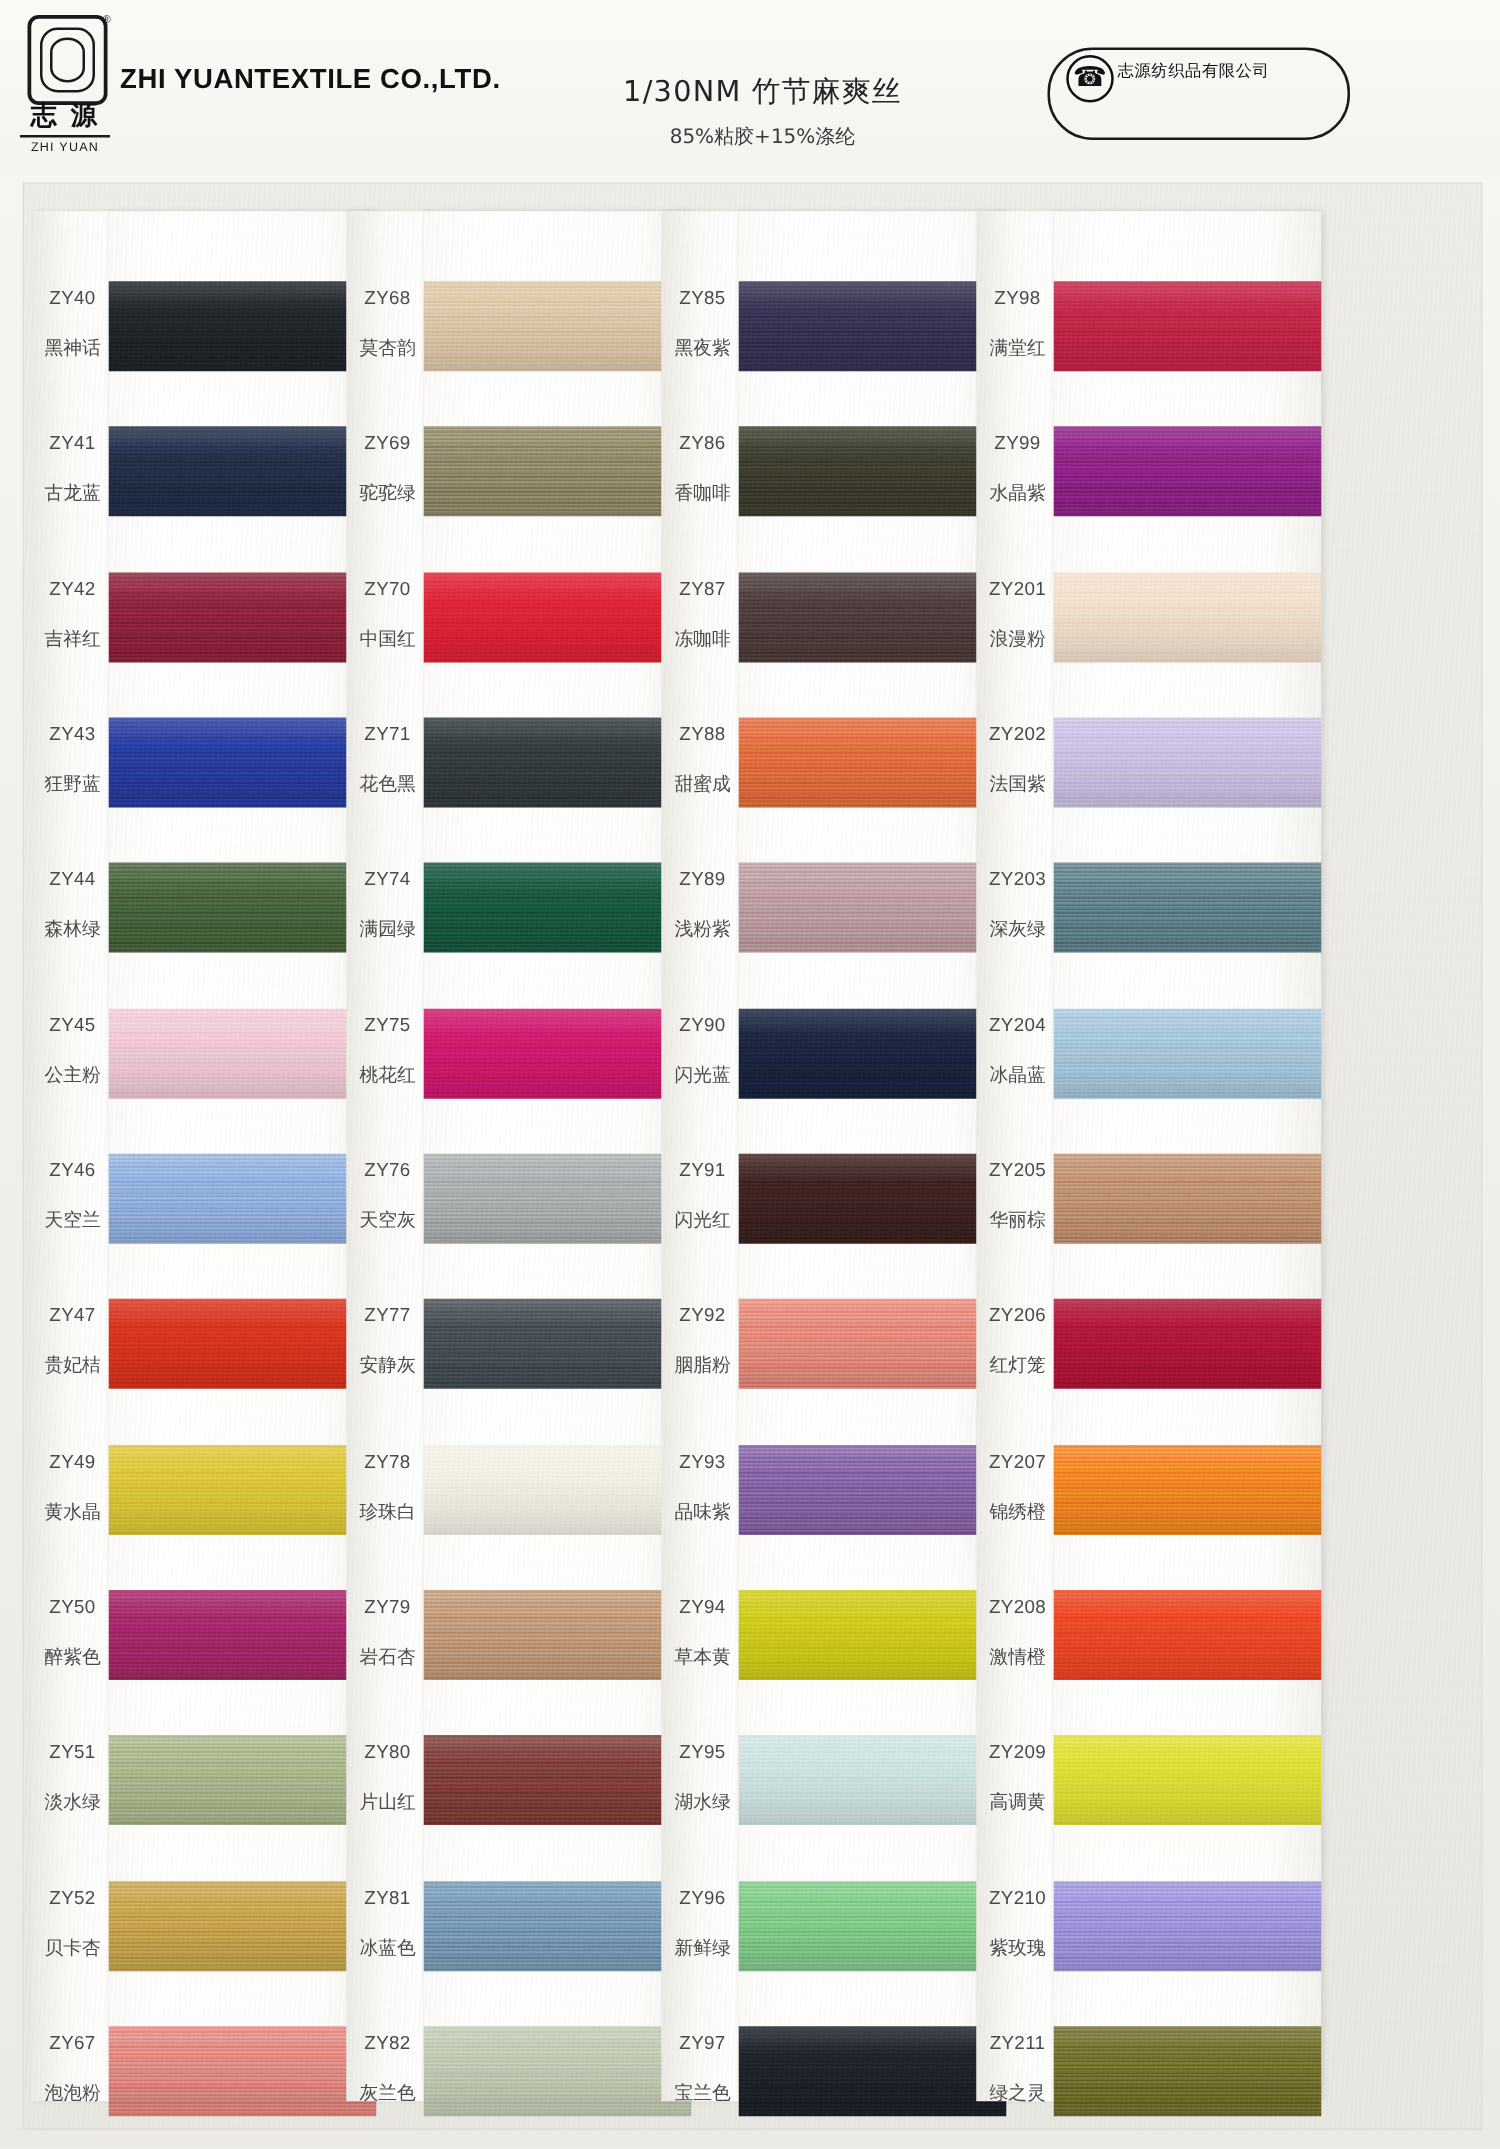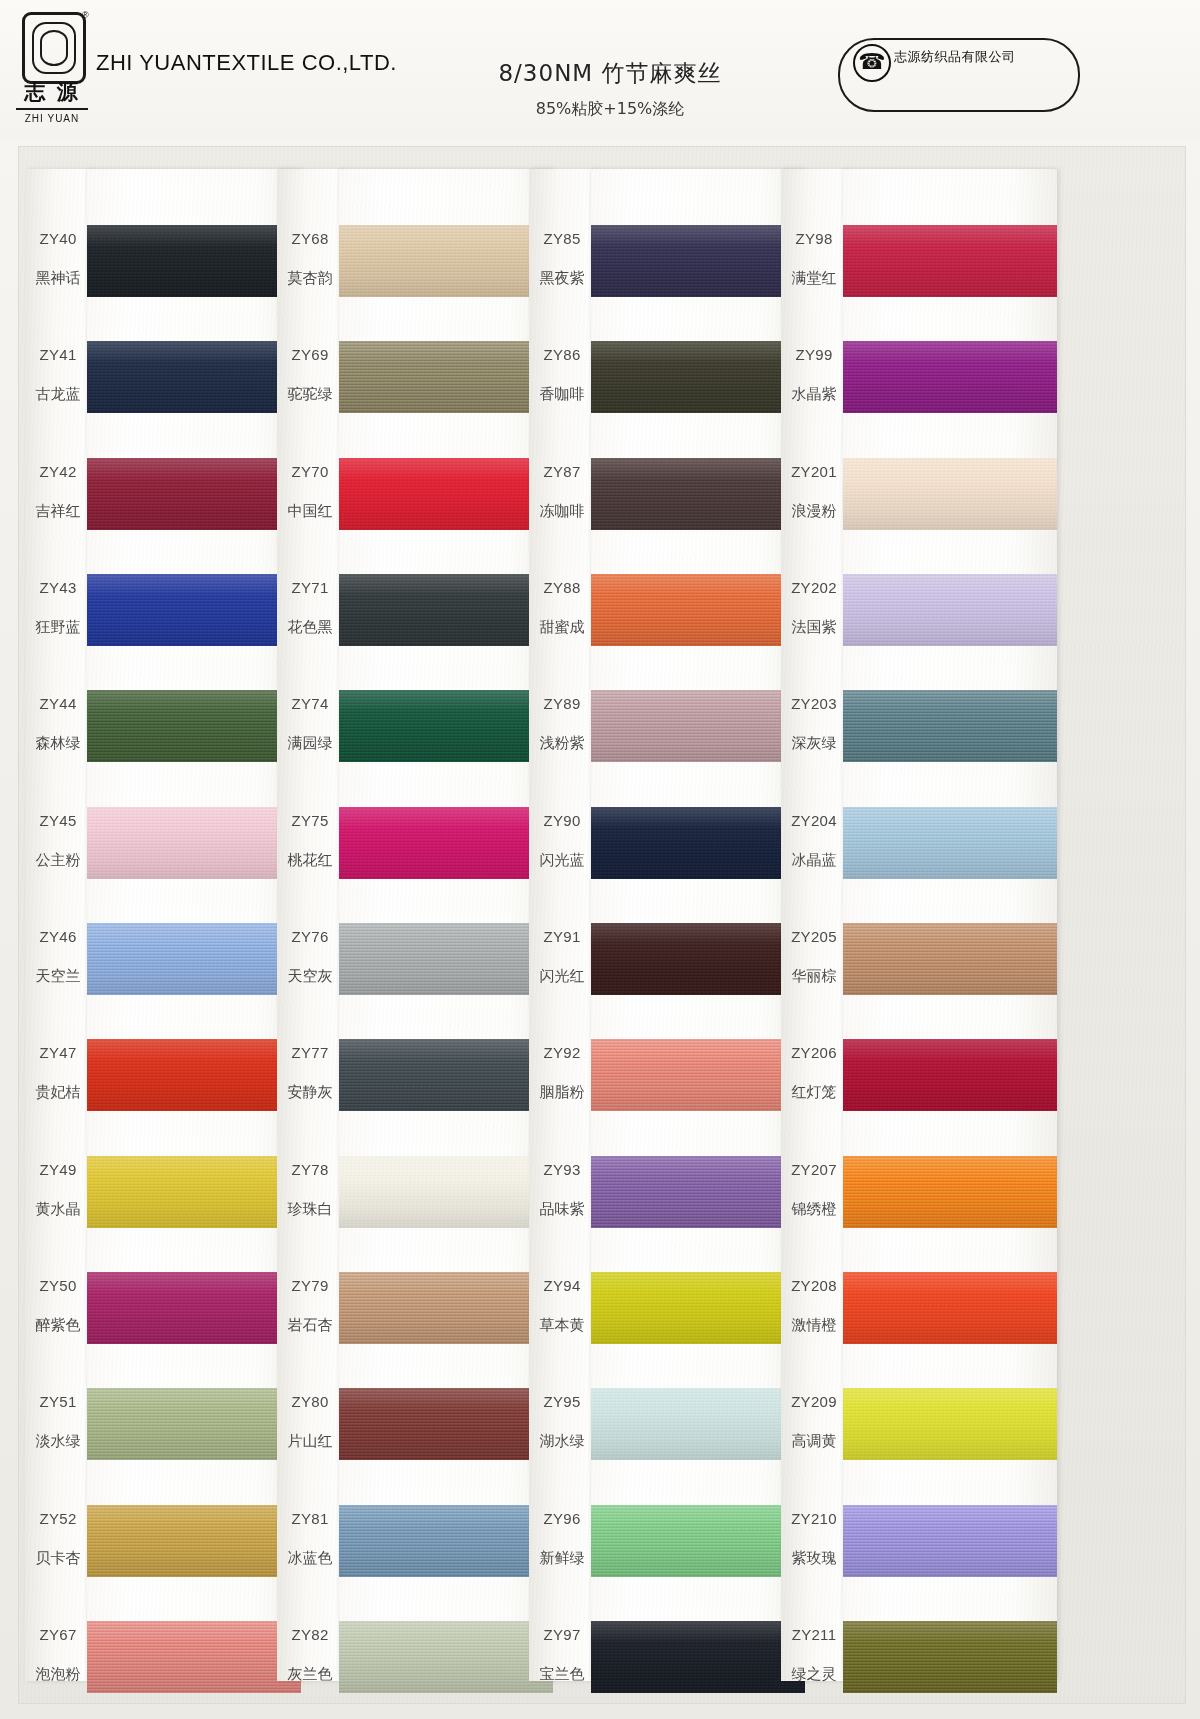--- a/index.html
+++ b/index.html
@@ -42,21 +42,21 @@
     position:absolute;left:6px;top:100px;width:72px;text-align:center;
     font-size:10px;color:#1a1a1a;letter-spacing:1px;border-top:2px solid #1a1a1a;
     padding-top:3px;
   }
   #company{position:absolute;left:96px;top:48px;}
   #company .cn{
     font-size:37px;font-weight:bold;color:#111;letter-spacing:1px;
     font-family:"DejaVu Sans",sans-serif;line-height:1.05;
   }
   #company .en{
-    font-size:22px;font-weight:normal;color:#111;letter-spacing:.5px;
+    font-size:22px;font-weight:bold;color:#111;letter-spacing:.5px;
     font-family:"Liberation Sans",sans-serif;margin-top:2px;
   }
   #spec{position:absolute;left:470px;top:58px;text-align:center;width:280px;}
   #spec .t1{font-size:23px;color:#242424;font-family:"DejaVu Sans",sans-serif;letter-spacing:1px;}
   #spec .t2{font-size:16px;color:#3a3a3a;margin-top:10px;font-family:"DejaVu Sans",sans-serif;}
   #contact{
     position:absolute;left:838px;top:38px;width:238px;height:70px;
     border:2px solid #1a1a1a;border-radius:36px;
   }
   #contact .phone-ic{
@@ -140,21 +140,21 @@
       <div class="logo-reg">®</div>
       <div class="logo-cn">志 源</div>
       <div class="logo-py">ZHI YUAN</div>
     </div>
 
     <div id="company">
       <div class="en">ZHI YUANTEXTILE CO.,LTD.</div>
     </div>
 
     <div id="spec">
-      <div class="t1">8/30NM  竹节麻爽丝</div>
+      <div class="t1">1/30NM  竹节麻爽丝</div>
       <div class="t2">85%粘胶+15%涤纶</div>
     </div>
 
     <div id="contact">
       <div class="phone-ic">
           <span>☎</span>
         </div>
       <div class="adv">志源纺织品有限公司</div>
     </div>
 

